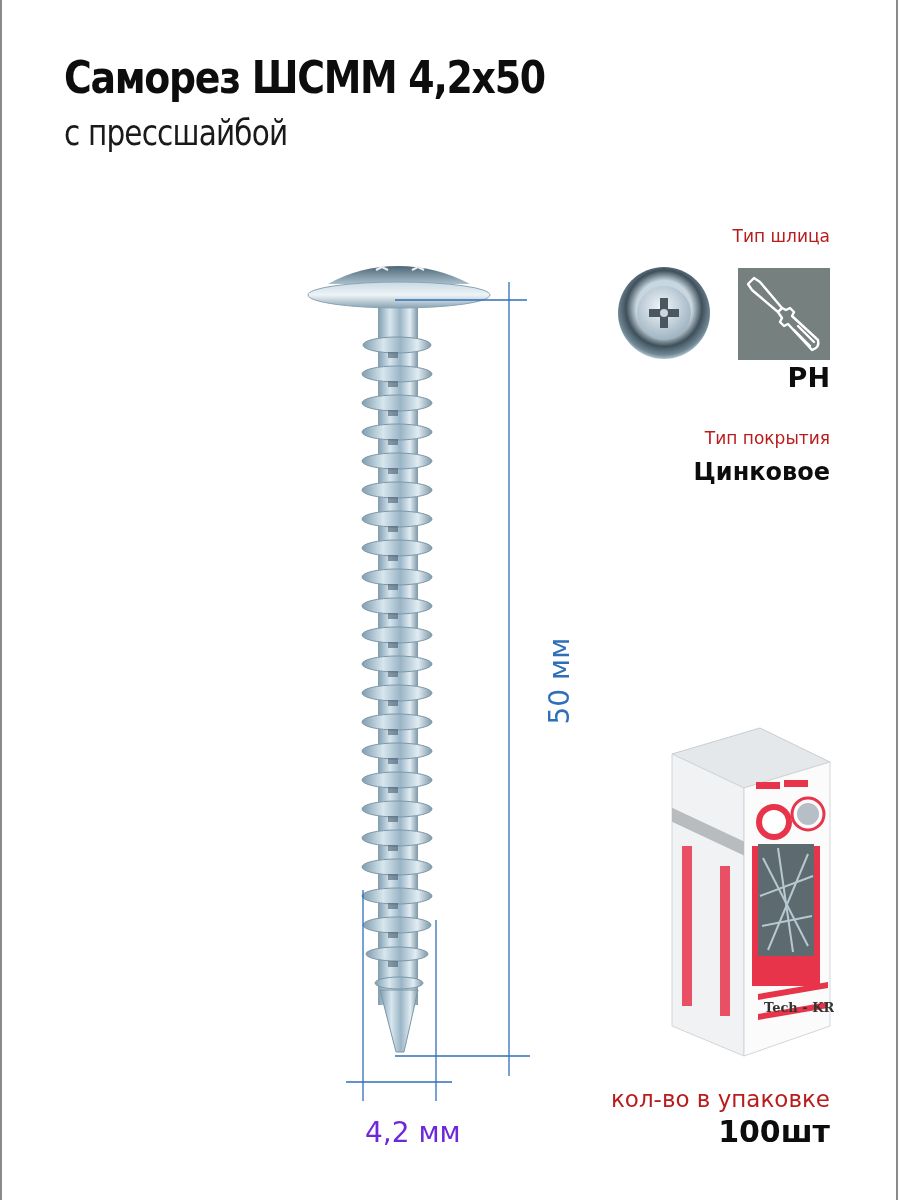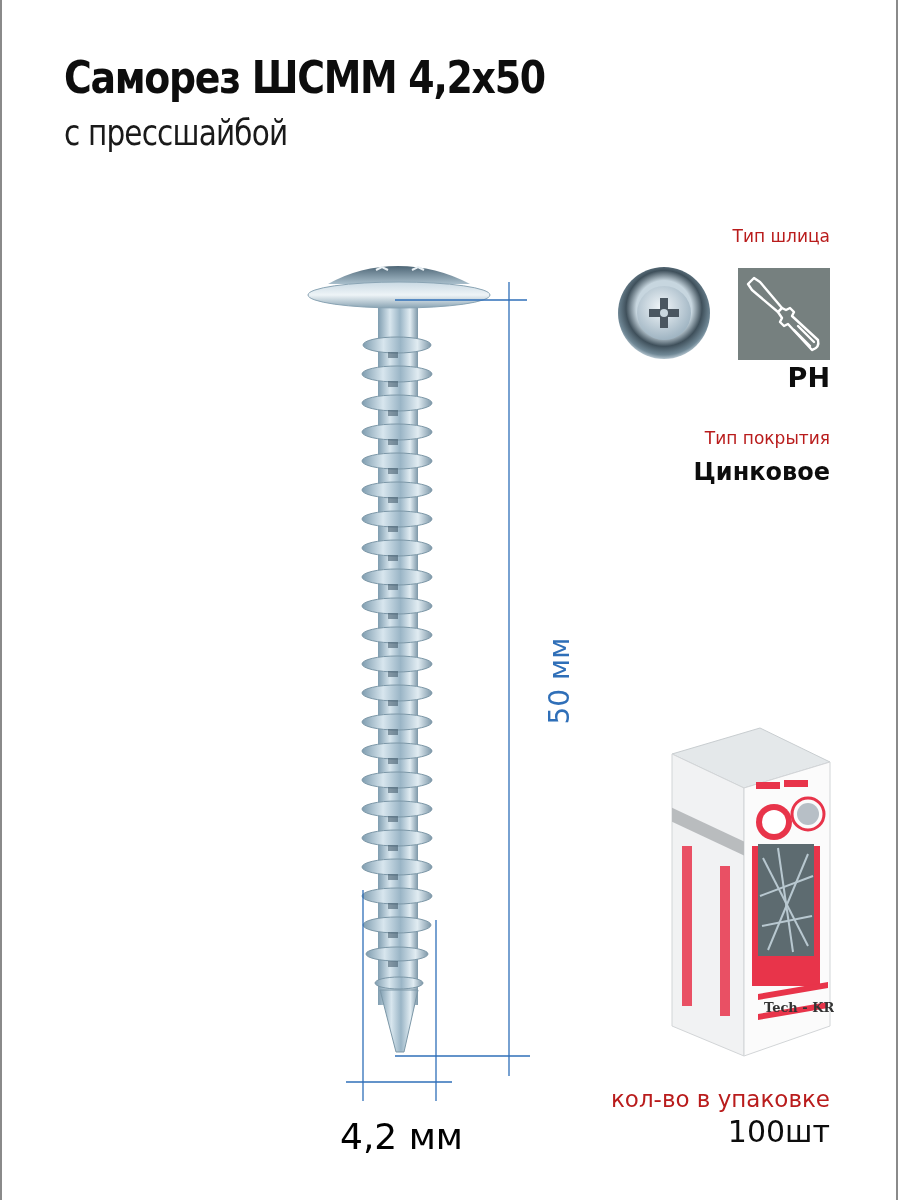--- a/index.html
+++ b/index.html
@@ -11,29 +11,29 @@
 
   .title { position: absolute; left: 64px; top: 52px; font-size: 44px; font-weight: bold; letter-spacing: -1.5px; color: #0d0d0d; transform: scaleX(0.86); transform-origin: left top; white-space: nowrap; }
   .subtitle { position: absolute; left: 64px; top: 112px; font-size: 36px; color: #1a1a1a; letter-spacing: -1px; transform: scaleX(0.82); transform-origin: left top; white-space: nowrap; }
 
   .label-r { position: absolute; right: 70px; text-align: right; white-space: nowrap; color: #b91c1c; }
   .lbl-slot { top: 226px; font-size: 17px; }
   .val-slot { top: 362px; font-size: 27px; font-weight: bold; color: #0d0d0d; }
   .lbl-coat { top: 428px; font-size: 17px; }
   .val-coat { top: 458px; font-size: 24px; font-weight: bold; color: #0d0d0d; }
   .lbl-qty { top: 1086px; font-size: 23px; }
-  .val-qty { top: 1114px; font-size: 30px; font-weight: normal; color: #0d0d0d; }
+  .val-qty { top: 1114px; font-size: 30px; font-weight: bold; color: #0d0d0d; }
 
   .head-photo { position: absolute; left: 617px; top: 266px; width: 94px; height: 94px; }
   .tool-icon { position: absolute; left: 738px; top: 268px; width: 92px; height: 92px; background: #76807f; }
 
   .dim-svg { position: absolute; left: 0; top: 0; width: 900px; height: 1200px; pointer-events: none; }
 
   .dim-len { position: absolute; left: 519px; top: 668px; font-size: 28px; color: #2f6fb8; transform: rotate(-90deg); transform-origin: center center; white-space: nowrap; width: 80px; text-align: center; }
-  .dim-dia { position: absolute; left: 340px; top: 1116px; font-size: 36px; color: #000000; white-space: nowrap; }
+  .dim-dia { position: absolute; left: 365px; top: 1116px; font-size: 28px; color: #6d28d9; white-space: nowrap; }
 
   .box { position: absolute; left: 668px; top: 726px; width: 166px; height: 334px; }
 </style>
 </head>
 <body>
 
 <div class="frame-left"></div>
 <div class="frame-right"></div>
 
 <div class="title">Саморез ШСММ 4,2х50</div>

